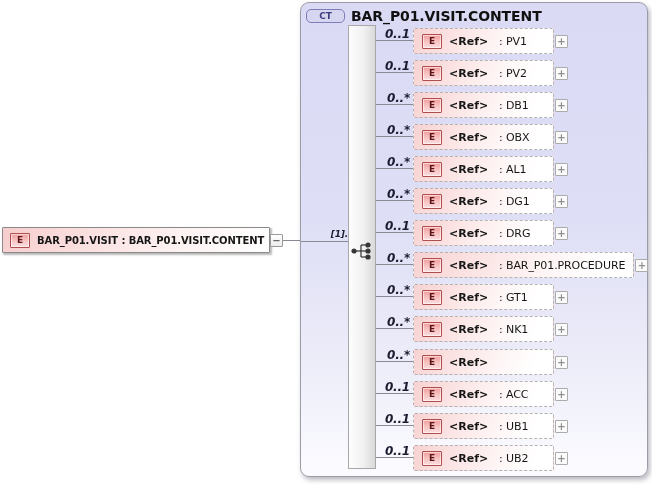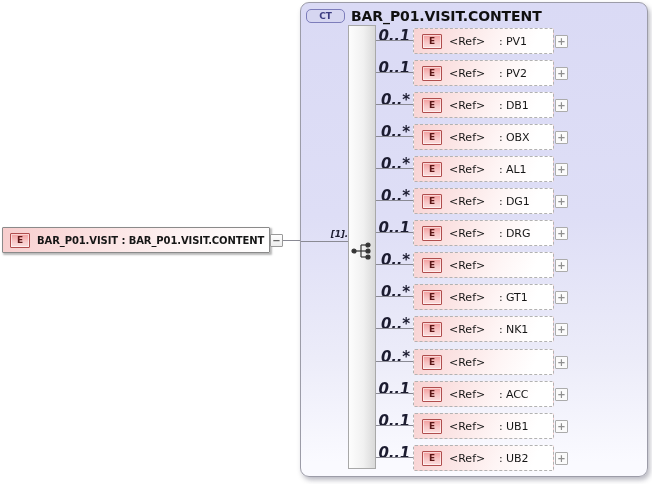--- a/index.html
+++ b/index.html
@@ -68,31 +68,31 @@
   .seq-icon{position:absolute;left:50px;top:239px;width:22px;height:18px;}
   .trunk-card{
     position:absolute;left:0;top:226px;width:44px;text-align:right;
     font-size:9px;font-style:italic;font-weight:bold;color:#1c1c30;letter-spacing:-.2px;margin-left:20px;
   }
   
   .row{position:absolute;left:75px;right:2px;height:32px;}
   .row .branch{position:absolute;left:0;top:15px;width:37px;height:1px;background:#8a8a94;}
   .row .card{
     position:absolute;left:0;top:2px;width:34px;text-align:right;
-    font-size:15px;font-style:italic;font-weight:bold;color:#1c1c30;letter-spacing:-.2px;
+    font-size:12px;font-style:italic;font-weight:bold;color:#1c1c30;letter-spacing:-.2px;
   }
   .row .boxwrap{position:absolute;left:37px;top:3px;height:26px;display:flex;align-items:center;}
   .row .el{
     display:inline-flex;align-items:center;height:26px;box-sizing:border-box;
     min-width:141px;padding:0 8px 0 8px;
     border:1px dashed #b2b2b2;border-radius:2px;
     background:linear-gradient(115deg,#f8d2d2 0%,#fbe4e4 30%,#fef5f5 60%,#ffffff 85%);
     white-space:nowrap;
   }
-  .row .el .ref{display:inline-block;width:50px;margin-left:7px;font-size:11px;font-weight:normal;color:#161616;}
+  .row .el .ref{display:inline-block;width:50px;margin-left:7px;font-size:11px;font-weight:bold;color:#161616;}
   .row .el .nm{font-size:11px;font-weight:normal;color:#161616;letter-spacing:-.1px;}
 </style>
 </head>
 <body>
 
 <div class="root-el">
   <span class="ebadge">E</span>
   <span class="lbl">BAR_P01.VISIT : BAR_P01.VISIT.CONTENT</span>
 </div>
 <div class="handle">−</div>
@@ -207,20 +207,21 @@
       <span class="plusbox">+</span>
     </div>
   </div>
       <div class="row" style="top: 246px;">
     <span class="card">0..*</span>
     <div class="branch"></div>
     <div class="boxwrap">
       <div class="el">
         <span class="ebadge">E</span>
         <span class="ref">&lt;Ref&gt;</span>
+        <span class="nm">: BAR_P01.PROCEDURE</span>
       </div>
       <span class="plusbox">+</span>
     </div>
   </div>
       <div class="row" style="top: 278px;">
     <span class="card">0..*</span>
     <div class="branch"></div>
     <div class="boxwrap">
       <div class="el">
         <span class="ebadge">E</span>

